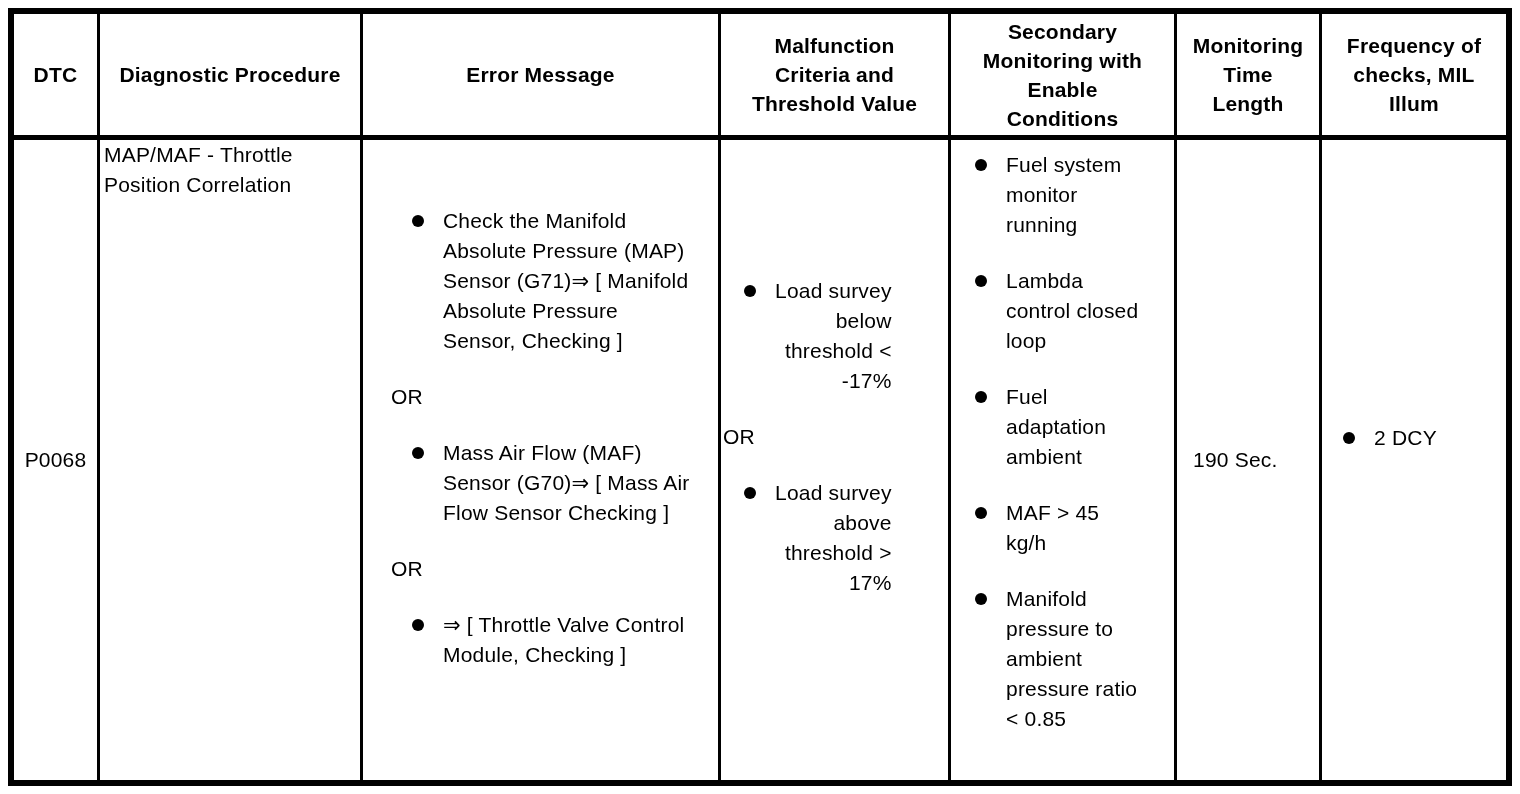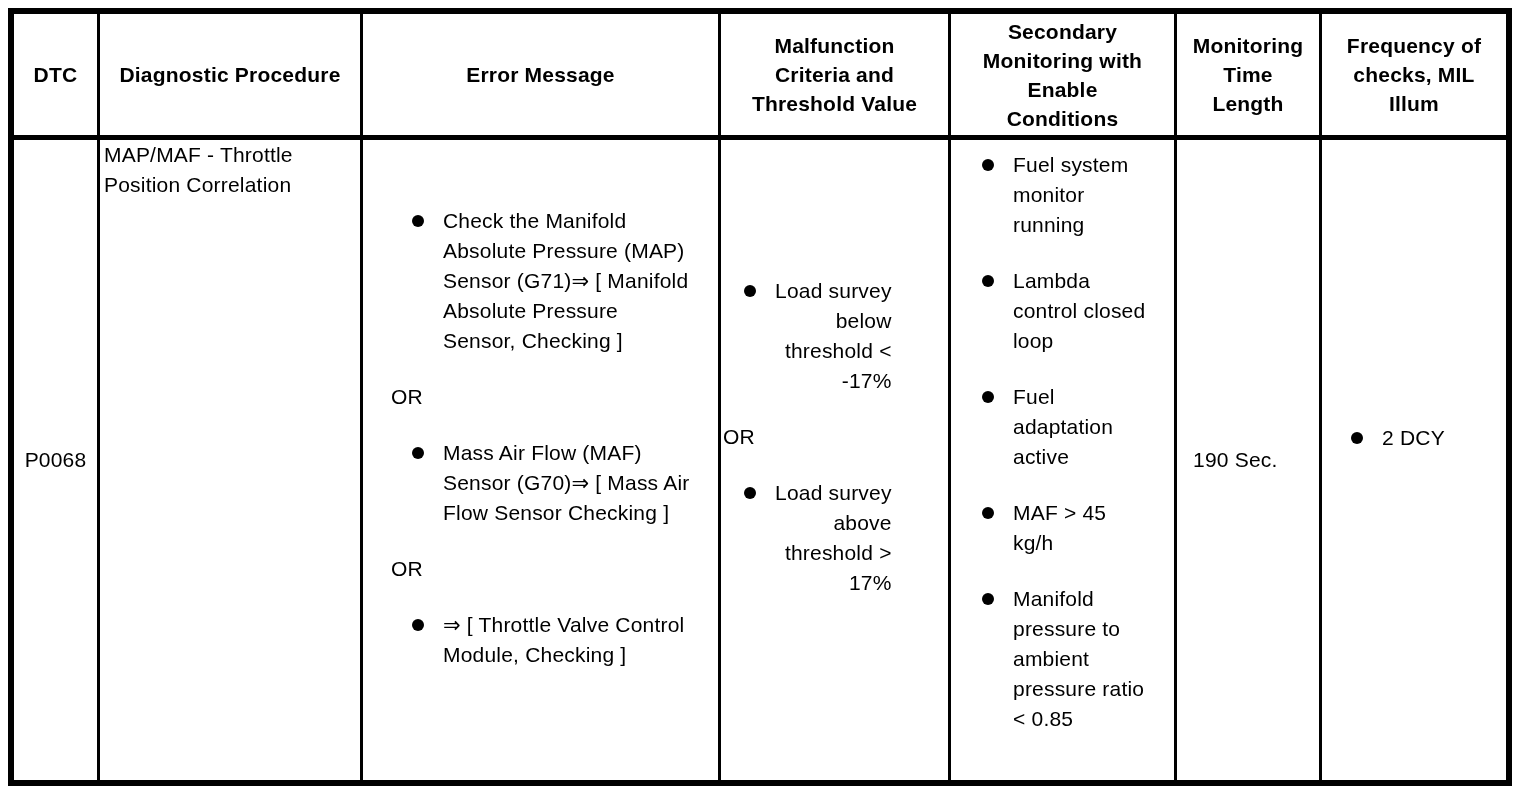--- a/index.html
+++ b/index.html
@@ -63,27 +63,27 @@
     align-items: center;
     justify-content: center;
   }
   .c-err {
     display: flex;
     padding-left: 4px;
     white-space: pre-line;
   }
   .c-diag { padding-top: 66px; padding-left: 20px; margin-left: 8px; }
   .c-malf { padding-top: 136px; padding-left: 2px; text-align: right; }
-  .c-sec  { padding-top: 10px;  padding-left: 10px; }
+  .c-sec  { padding-top: 10px;  padding-left: 3px; }
   .c-mon  {
     display: flex;
     align-items: center;
     padding-left: 16px;
   }
-  .c-freq { padding-top: 283px; padding-left: 8px; border-radius: 13px; }
+  .c-freq { padding-top: 283px; padding-left: 0; border-radius: 13px; }
 
   
   .item {
     display: flex;
     margin-bottom: 26px;
   }
   .item .dot {
     flex: none;
     width: 12px;
     height: 12px;
@@ -210,21 +210,21 @@
             <span class="dot"></span>
             <span class="txt">Lambda
 control closed
 loop</span>
           </div>
 
           <div class="item item-bullet">
             <span class="dot"></span>
             <span class="txt">Fuel
 adaptation
-active</span>
+ambient</span>
           </div>
 
           <div class="item item-bullet">
             <span class="dot"></span>
             <span class="txt">MAF &gt; 45
 kg/h</span>
           </div>
 
           <div class="item item-bullet">
             <span class="dot"></span>

